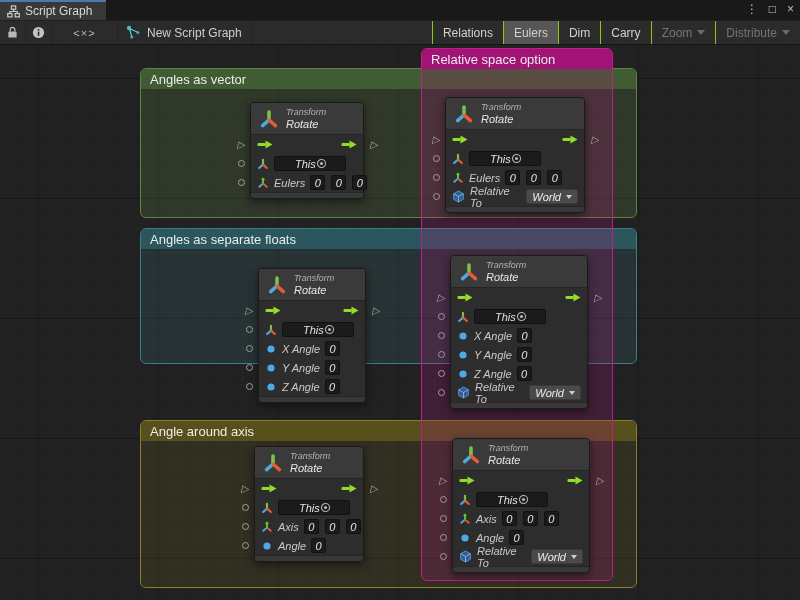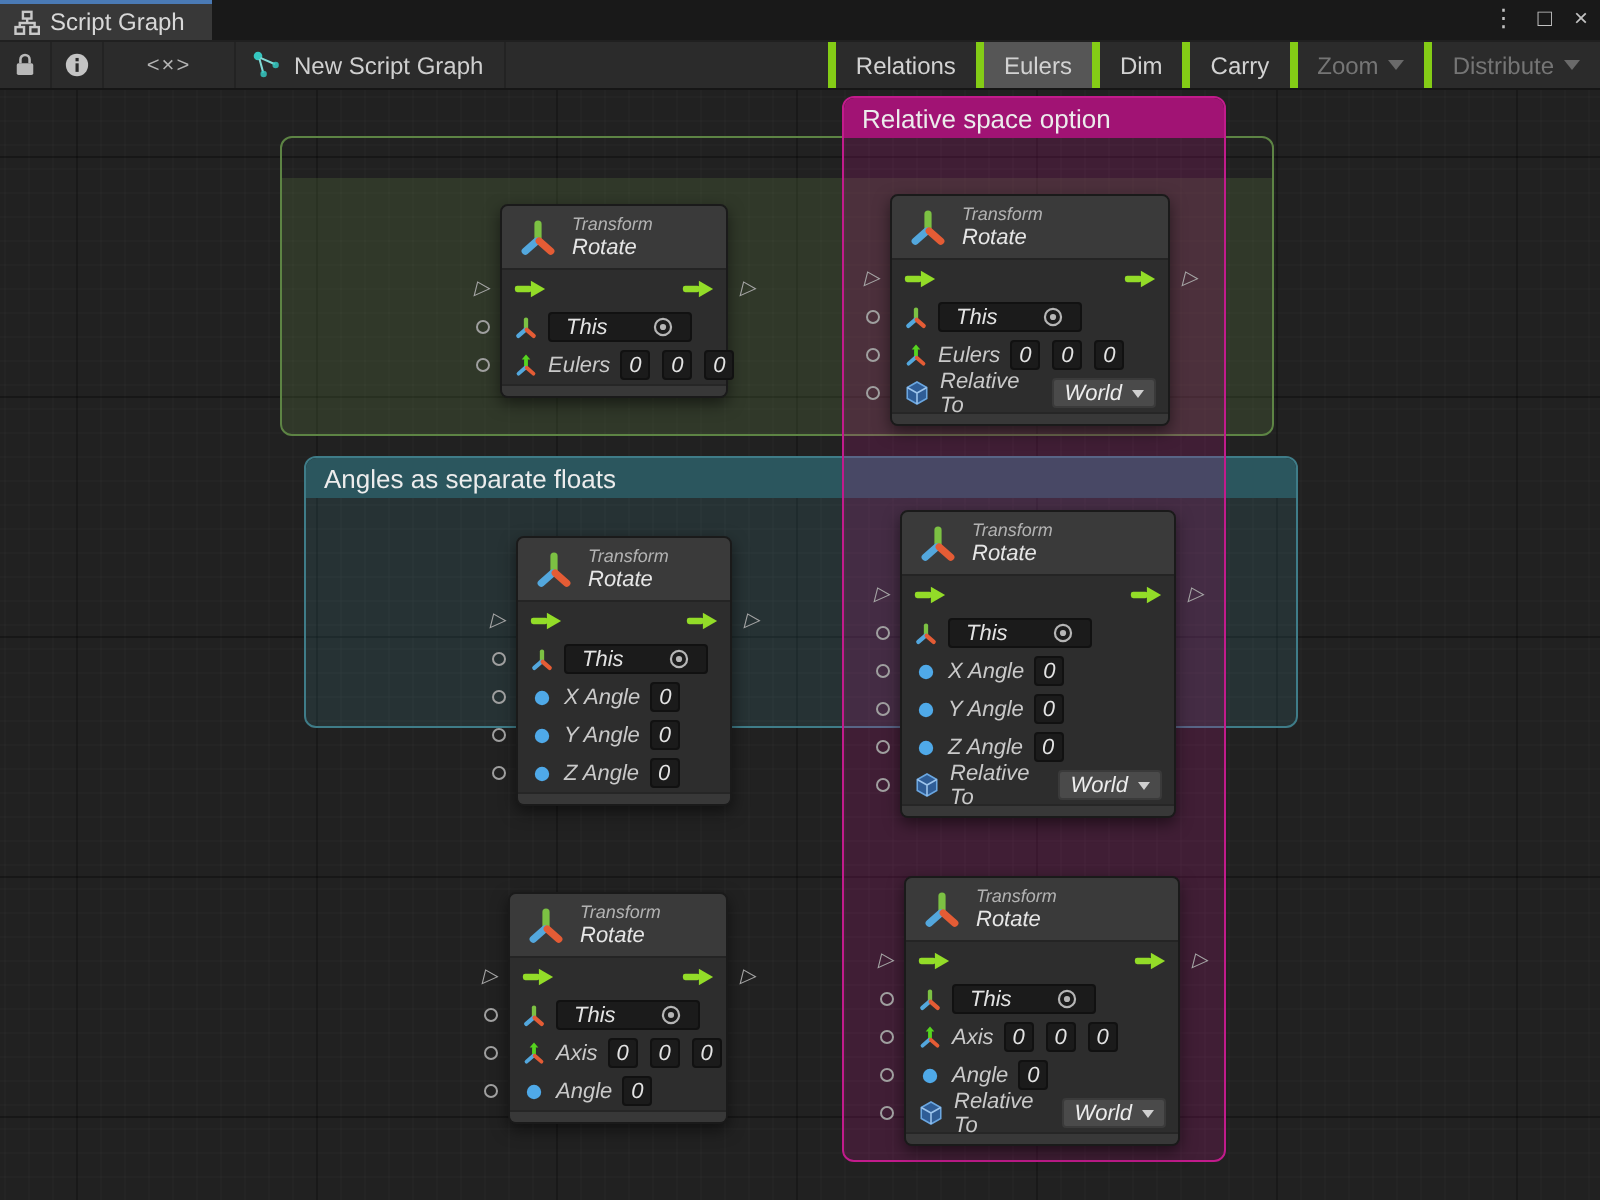--- a/index.html
+++ b/index.html
@@ -19,21 +19,21 @@
     display:flex; align-items:stretch; color:#cfcfcf; font-size:12px; white-space:nowrap; }
   .tb-cell { display:flex; align-items:center; justify-content:center; border-right:1px solid #232323; flex:0 0 auto; }
   .tb-icnbtn { width:26px; }
   .tb-code { width:66px; color:#b4b4b4; font-size:11px; letter-spacing:1px; }
   .tb-name { padding:0 10px 0 8px; gap:6px; }
   .tb-zoomwrap { padding:0 10px; gap:8px; border-right:none; }
   .zoom-track { position:relative; width:95px; height:2px; background:#5a5a5a; border-radius:1px; }
   .zoom-handle { position:absolute; top:50%; width:11px; height:11px; border-radius:50%;
     background:#9a9a9a; transform:translate(-50%,-50%); }
   .tb-right { margin-left:auto; display:flex; flex:0 0 auto; }
-  .tb-btn { display:flex; align-items:center; gap:5px; padding:0 10px; border-left:4px solid #84cc16;
+  .tb-btn { display:flex; align-items:center; gap:5px; padding:0 10px; border-left:1px solid #84cc16;
     color:#d2d2d2; flex:0 0 auto; }
   .tb-btn.active { background:#565656; }
   .tb-btn.disabled { color:#757575; }
   .caret { width:0; height:0; border-left:4px solid transparent; border-right:4px solid transparent;
     border-top:5px solid #9a9a9a; }
   .tb-btn.disabled .caret { border-top-color:#6a6a6a; }
 
   
   .canvas { position:relative; width:800px; height:555px; background-color:#212121;
     background-image:
@@ -59,21 +59,21 @@
   .node-kicker { font-size:9px; color:#b2b2b2; line-height:11px; }
   .node-title { font-size:11px; color:#e6e6e6; line-height:13px; }
   .node-footer { height:6px; background:#383838; border-top:1px solid #262626; border-radius:0 0 3px 3px; }
   .nrow { height:19px; display:flex; align-items:center; gap:5px; padding:0 6px; }
   .nrow .lbl { font-size:11px; color:#c9c9c9; }
   .spacer { flex:1; }
   .vbox { min-width:15px; height:15px; padding:0 3px; background:#1b1b1b; border:1px solid #111;
     border-radius:2px; color:#e3e3e3; font-size:11px; display:flex; align-items:center; justify-content:center; }
   .vbox + .vbox { margin-left:1px; }
   .objfield { width:72px; height:15px; background:#1b1b1b; border:1px solid #111; border-radius:2px;
-    display:flex; align-items:center; padding:0 8px; color:#e3e3e3; font-size:11px; }
+    display:flex; align-items:center; padding:0 20px; color:#e3e3e3; font-size:11px; }
   .enumbtn { height:15px; background:#4a4a4a; border:1px solid #3a3a3a; border-radius:2px;
     display:flex; align-items:center; gap:5px; padding:0 5px; color:#ececec; font-size:11px; }
   .enumbtn .caret { border-top-color:#cfcfcf; border-left-width:3.5px; border-right-width:3.5px; border-top-width:4.5px; }
   .icn { display:inline-flex; align-items:center; justify-content:center; flex:0 0 auto; }
   .icn svg { display:block; }
 
   
   .port-circle { position:absolute; width:7px; height:7px; border:1px solid #9f9f9f; border-radius:50%; }
   .port-tri { position:absolute; color:#a5a5a5; font-size:10px; line-height:9px; }
 </style>
@@ -150,27 +150,36 @@
       </div>
       <div class="tb-btn disabled">
         <span>Distribute</span>
         <span class="caret"></span>
       </div>
     </div>
 </div>
 
 <div class="canvas" id="canvas">
     <div class="group" style="left: 140px; top: 23px; width: 497px; height: 150px; border: 1px solid rgb(93, 132, 68);">
+      <div class="group-header" style="background: rgb(63, 92, 51);">
+        <span>Angles as vector</span>
+      </div>
       <div class="group-body" style="background: rgba(110, 150, 75, 0.2);"></div>
     </div>
-    <div class="group" style="left: 140px; top: 183px; width: 497px; height: 136px; border: 1px solid rgb(63, 124, 136); margin-left: 12px;">
+    <div class="group" style="left: 140px; top: 183px; width: 497px; height: 136px; border: 1px solid rgb(63, 124, 136);">
       <div class="group-header" style="background: rgb(43, 86, 94);">
         <span>Angles as separate floats</span>
       </div>
       <div class="group-body" style="background: rgba(70, 145, 155, 0.16);"></div>
+    </div>
+    <div class="group" style="left: 140px; top: 375px; width: 497px; height: 168px; border: 1px solid rgb(138, 125, 44);">
+      <div class="group-header" style="background: rgb(87, 80, 28);">
+        <span>Angle around axis</span>
+      </div>
+      <div class="group-body" style="background: rgba(160, 145, 50, 0.13);"></div>
     </div>
     <div class="group" style="left: 421px; top: 3px; width: 192px; height: 533px; border: 1px solid rgb(194, 27, 140);">
       <div class="group-header" style="background: rgb(161, 19, 116);">
         <span>Relative space option</span>
       </div>
       <div class="group-body" style="background: rgba(178, 22, 128, 0.22);"></div>
     </div>
     <div class="node" style="left: 250px; top: 57px; width: 114px;">
       <div class="node-header">
         <span class="icn">

